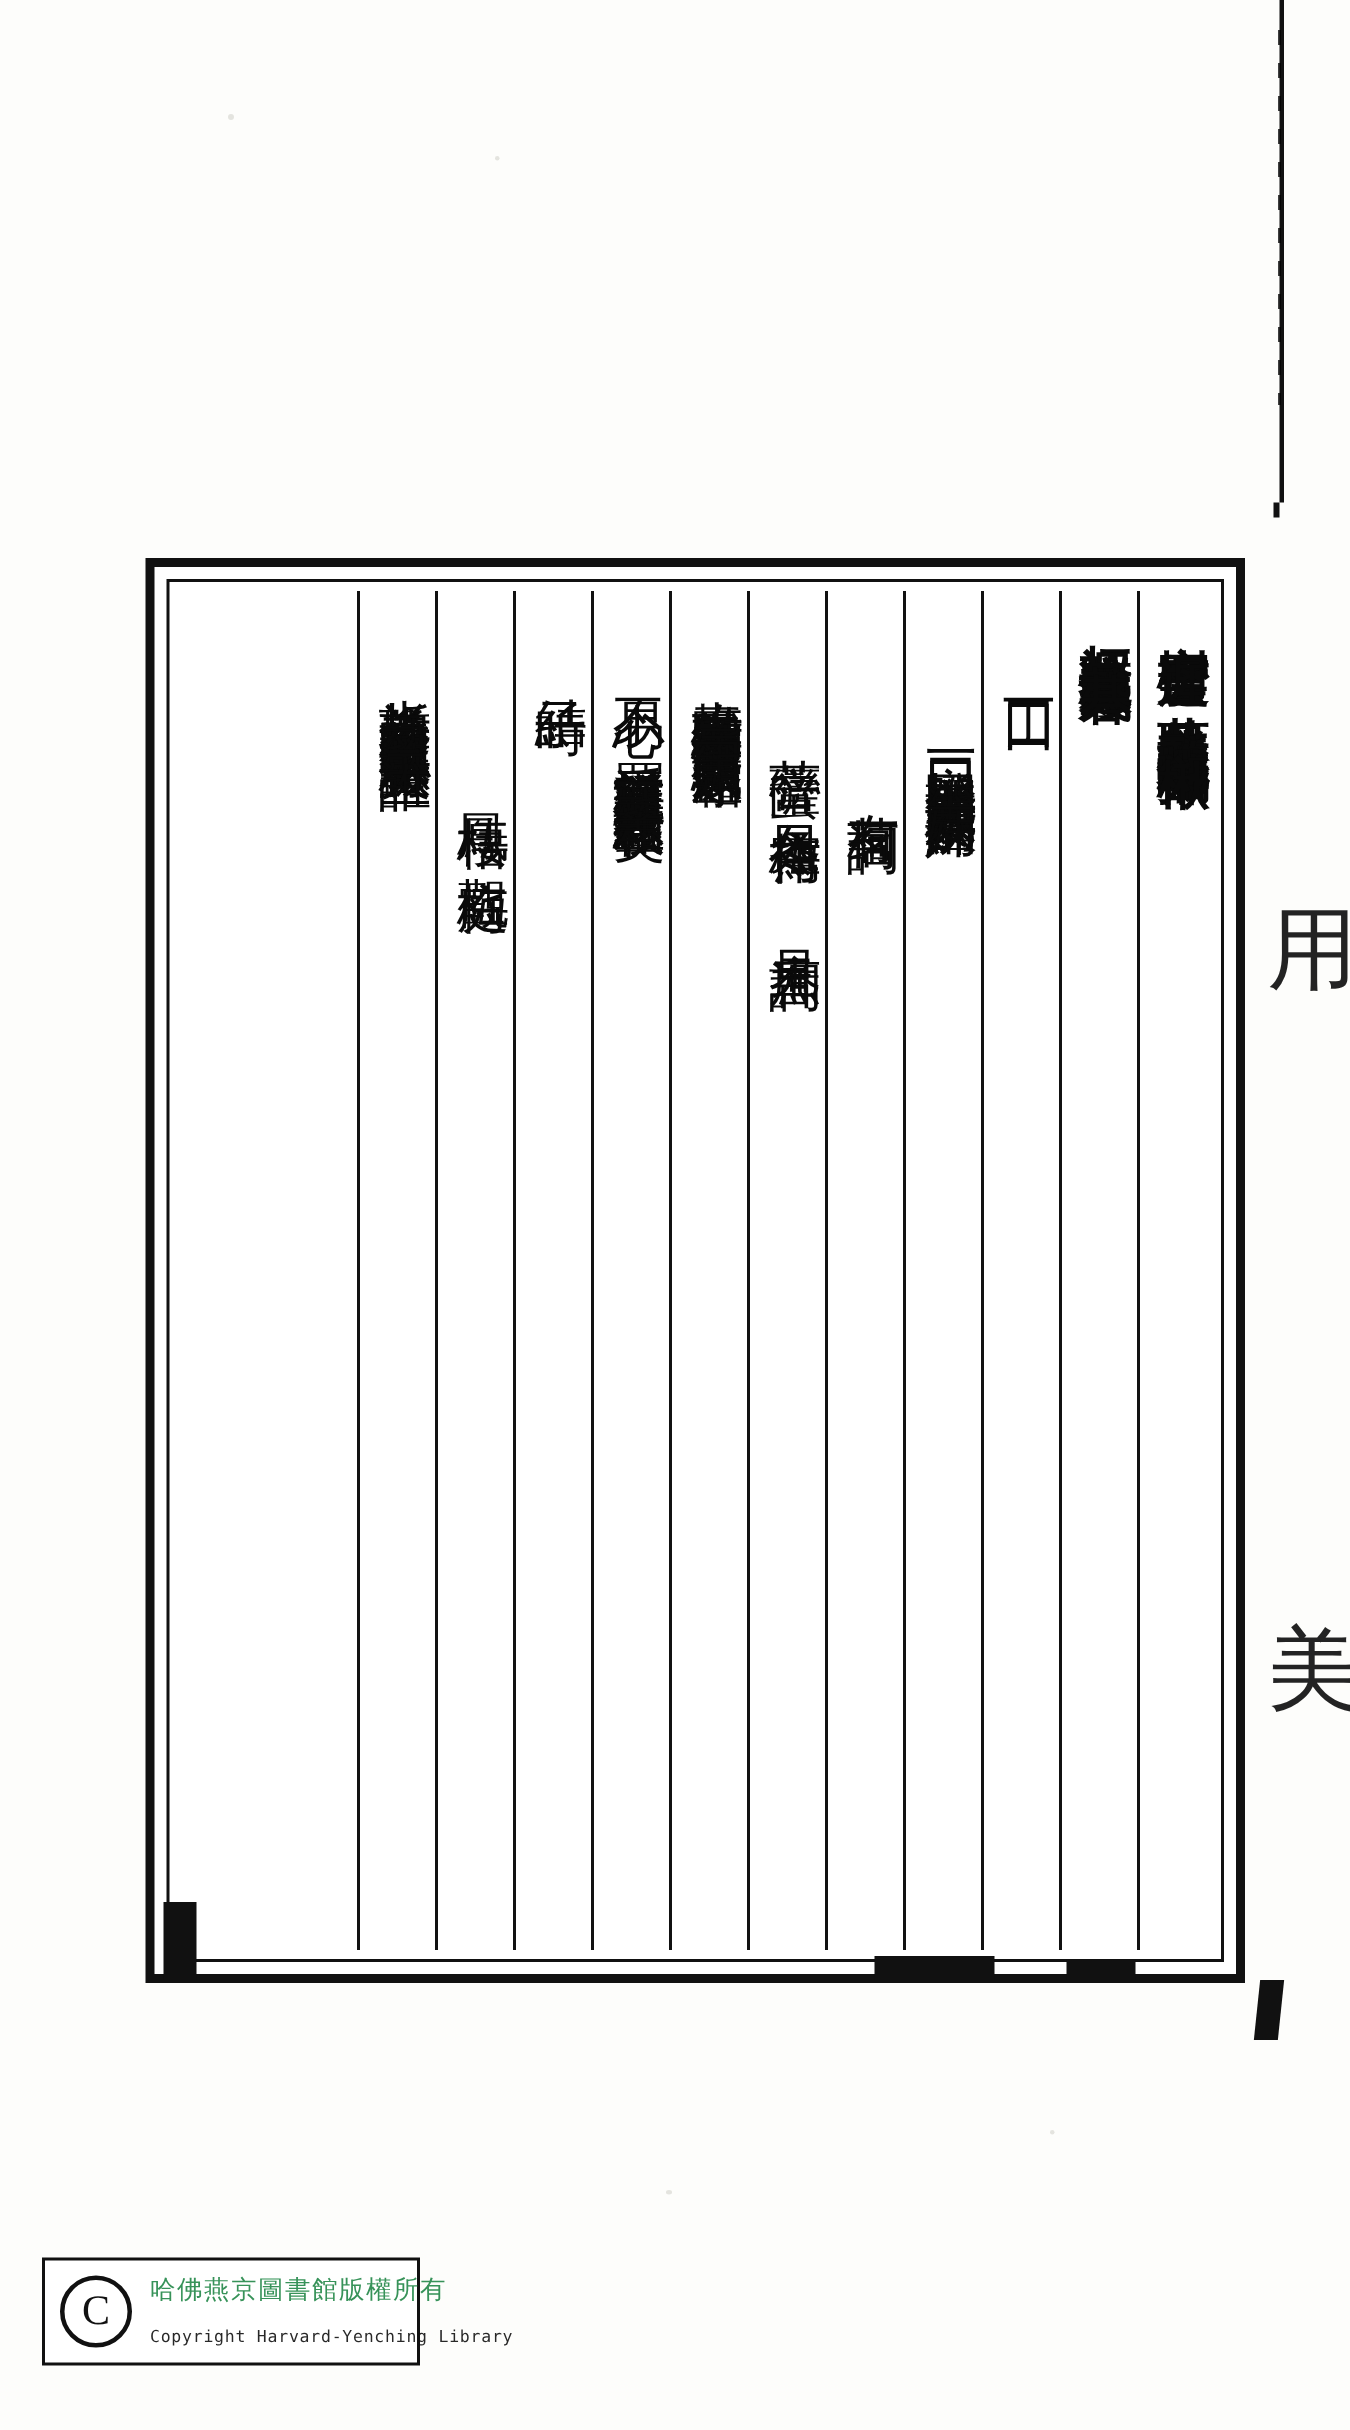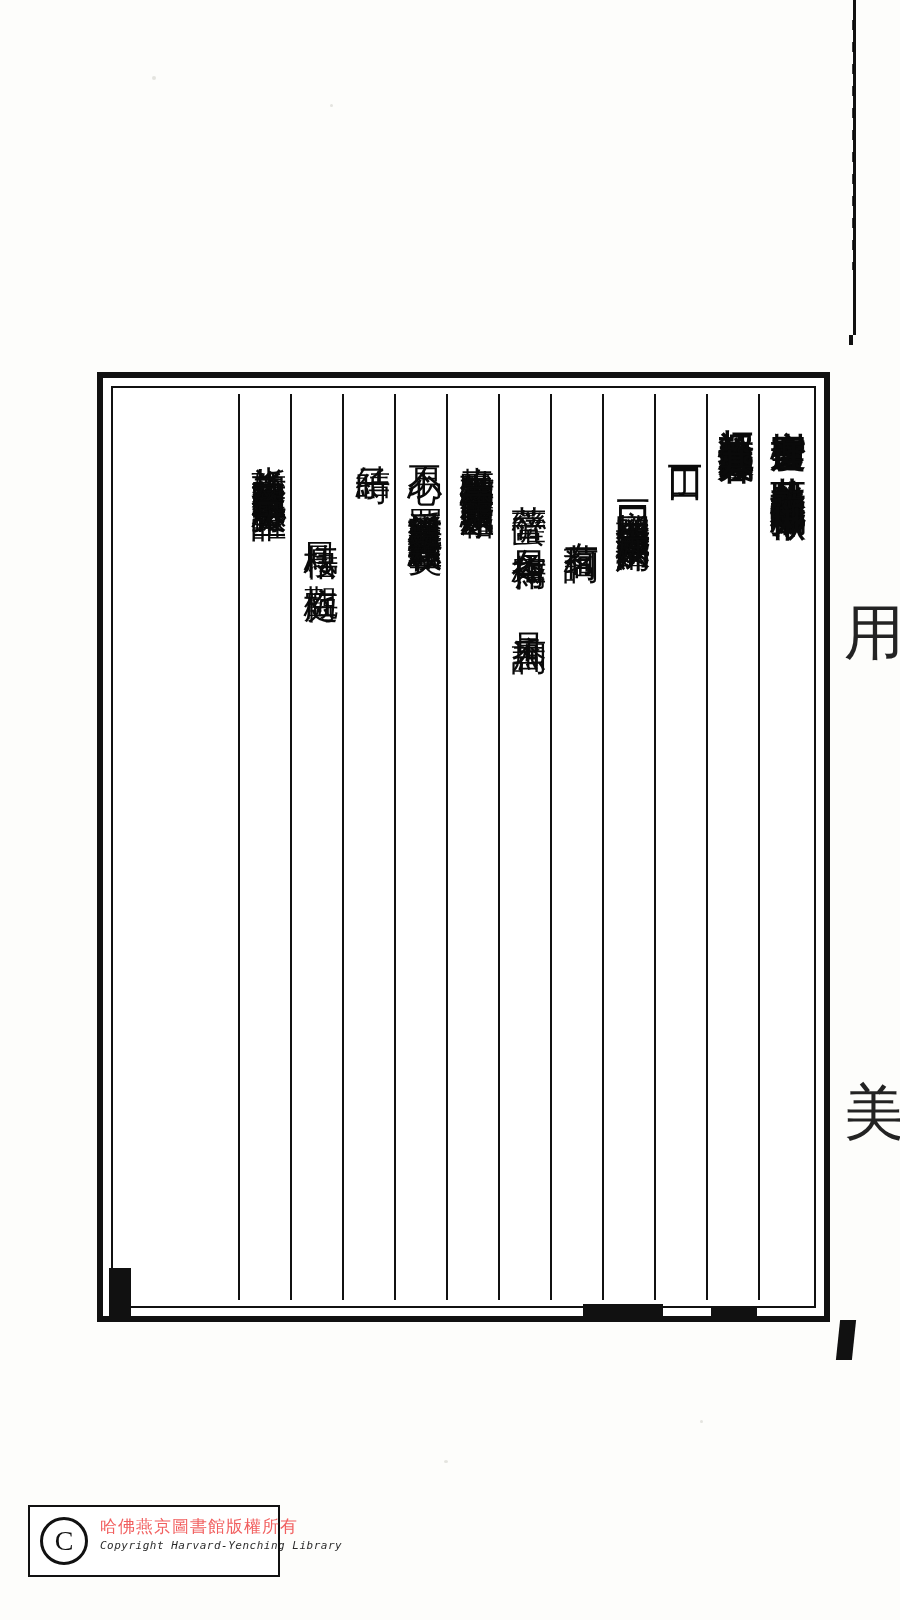--- a/index.html
+++ b/index.html
@@ -156,36 +156,35 @@
     align-items: center;
     justify-content: center;
     box-sizing: border-box;
   }
   #stamp-cn {
     position: absolute;
     left: 70px;
     top: 8px;
     font-size: 17px;
     letter-spacing: 1px;
-    color: #ef4444;
+    color: #15803d;
     font-family: Liberation Sans, sans-serif;
     white-space: nowrap;
     opacity: .85;
   }
   #stamp-en {
     position: absolute;
     left: 70px;
-    top: 32px;
+    top: 44px;
     font-size: 11px;
     letter-spacing: .5px;
     color: #111;
     font-family: "DejaVu Sans Mono", monospace;
     white-space: nowrap;
     opacity: .9;
-    font-style: italic;
   }
 
   
   .bleed {
     position: absolute;
     color: #111;
     font-size: 60px;
     writing-mode: vertical-rl;
     text-orientation: upright;
     opacity: .92;

